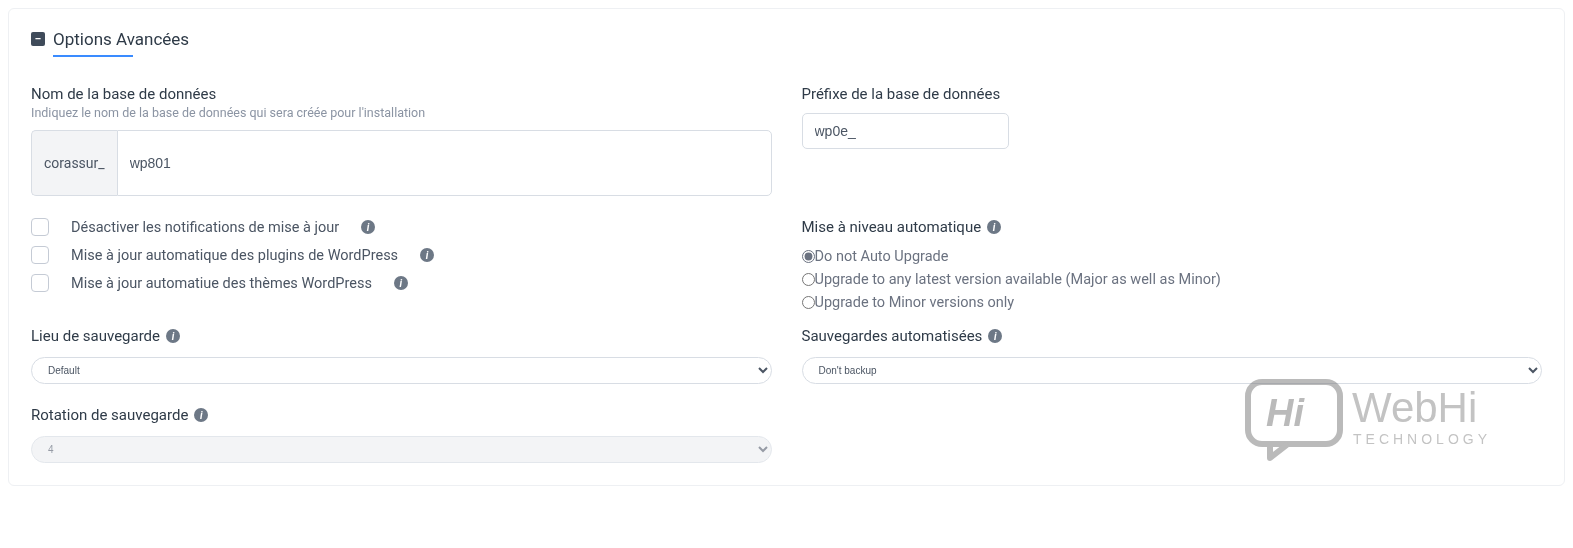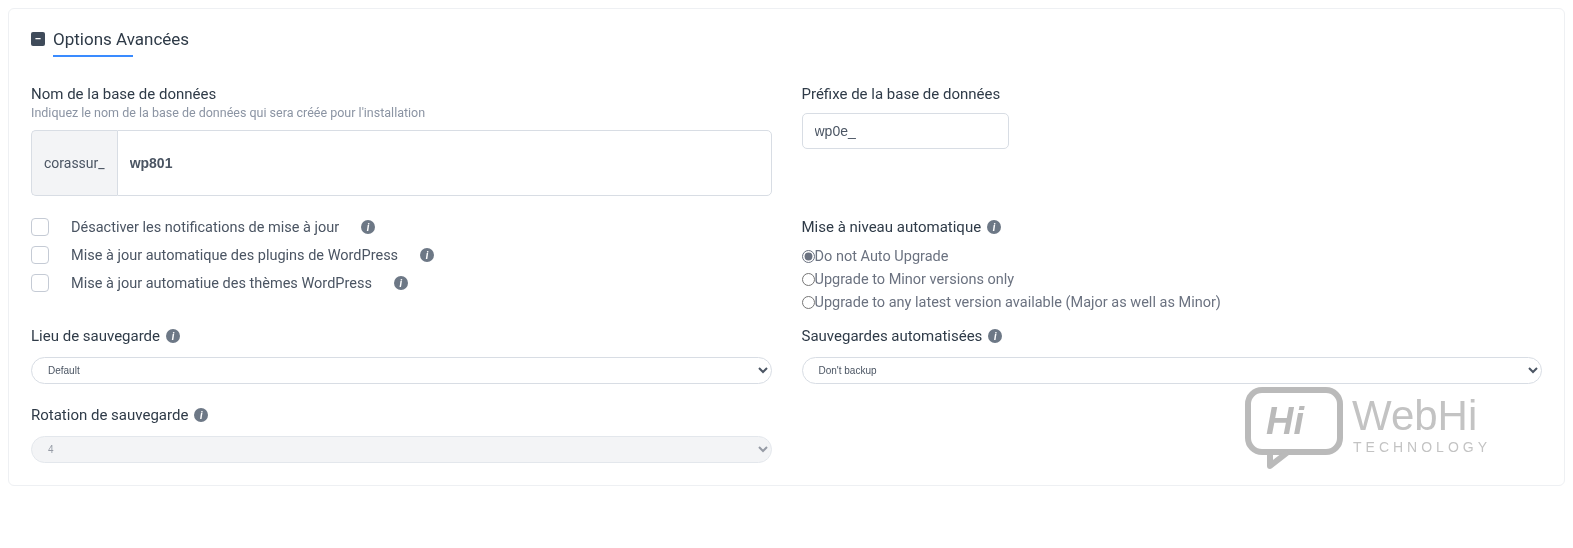--- a/index.html
+++ b/index.html
@@ -81,21 +81,20 @@
     flex: 1;
     border: 1px solid #d8dde4;
     padding: 9px 12px;
     border-radius: 5px;
     font-size: 14px;
     color: #4b5563;
     background: #fff;
   }
   .input-group .text-input {
     border-radius: 0 5px 5px 0;
-    font-weight: bold;
   }
   .solo-input-wrap { margin-top: 10px; margin-bottom: 22px; }
   .select {
     width: 100%;
     border: 1px solid #d8dde4;
     padding: 6px 12px;
     border-radius: 14px;
     font-size: 10px;
     color: #4b5563;
     background: #fff;
@@ -146,21 +145,21 @@
     font-size: 10px;
     font-weight: 700;
     font-style: italic;
     flex: none;
   }
   .label-with-info { margin-bottom: 12px; }
   .section-gap { height: 10px; }
   .watermark {
     position: absolute;
     right: 24px;
-    bottom: 10px;
+    bottom: 18px;
     opacity: 0.5;
   }
 </style>
 </head>
 <body>
 
 <div class="panel">
 
   <div class="section-header">
     <span class="collapse-square">–</span>
@@ -211,25 +210,25 @@
       <div class="field-label label-with-info">
         <span>Mise à niveau automatique</span>
         <span class="info-icon">i</span>
       </div>
       <div class="radio-line">
         <input type="radio" class="radio-input" name="upg" checked="" style="">
         <span>Do not Auto Upgrade</span>
       </div>
       <div class="radio-line">
         <input type="radio" class="radio-input" name="upg" style="">
-        <span>Upgrade to Minor versions only</span>
+        <span>Upgrade to any latest version available (Major as well as Minor)</span>
       </div>
       <div class="radio-line">
         <input type="radio" class="radio-input" name="upg" style="">
-        <span>Upgrade to any latest version available (Major as well as Minor)</span>
+        <span>Upgrade to Minor versions only</span>
       </div>
     </div>
   </div>
 
   <div class="section-gap"></div>
 
   <div class="form-row">
     <div class="col">
       <div class="field-label label-with-info">
         <span>Lieu de sauvegarde</span>

